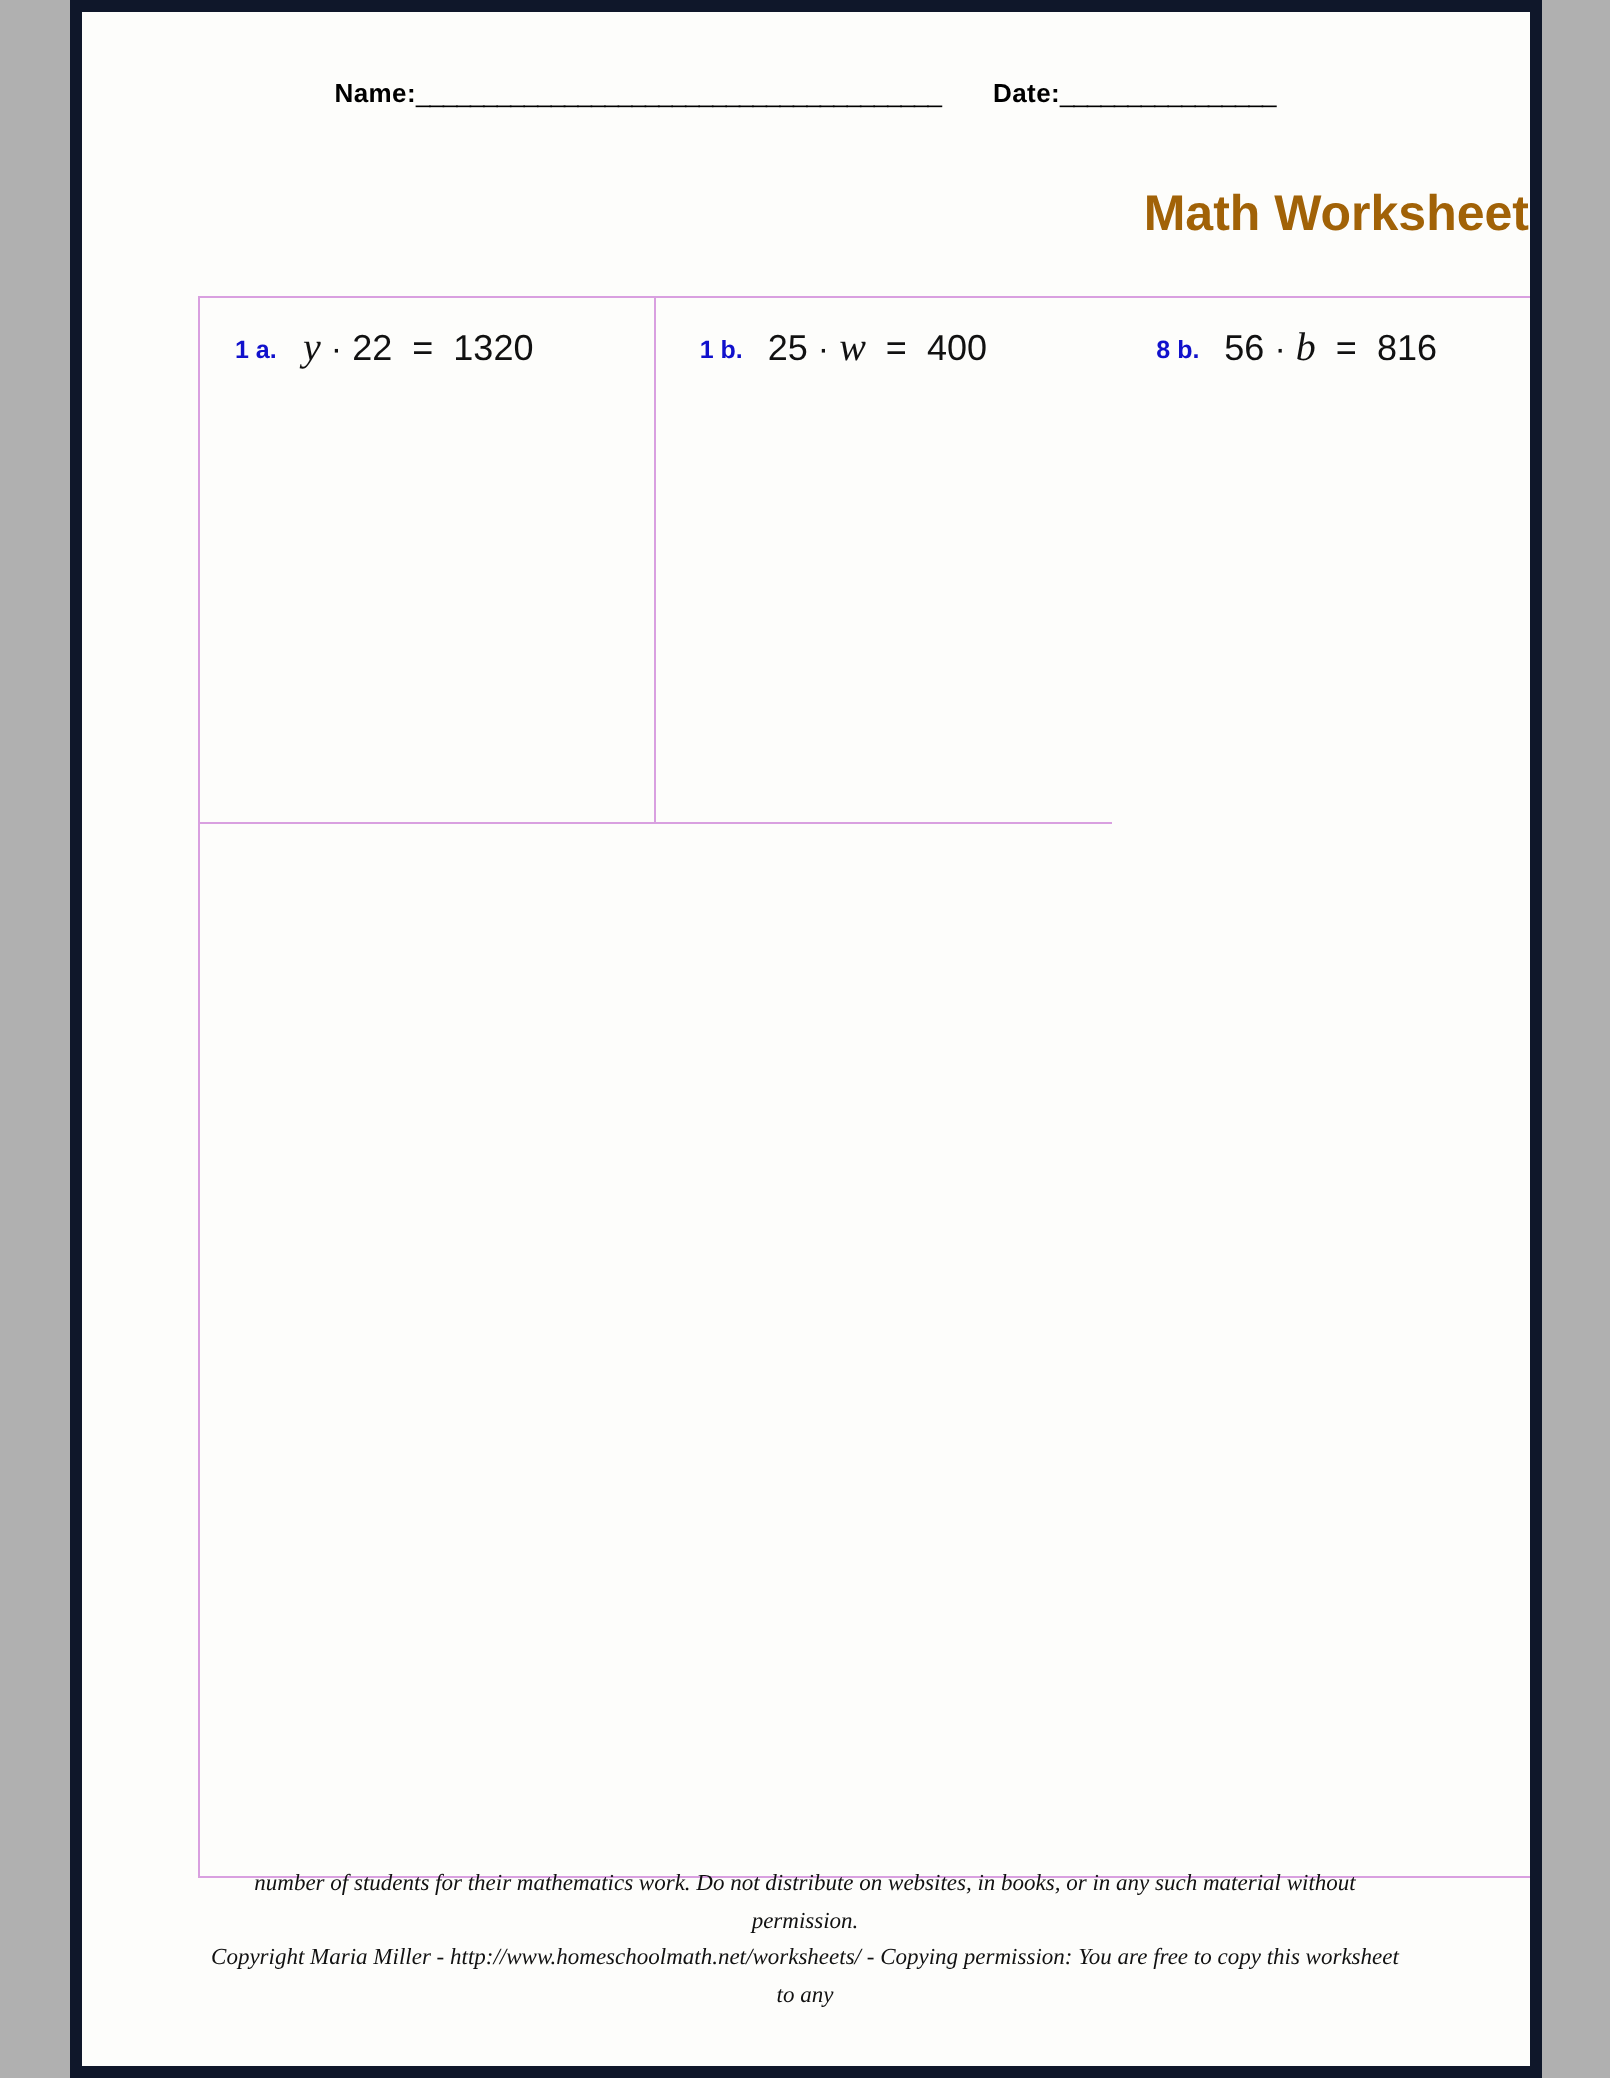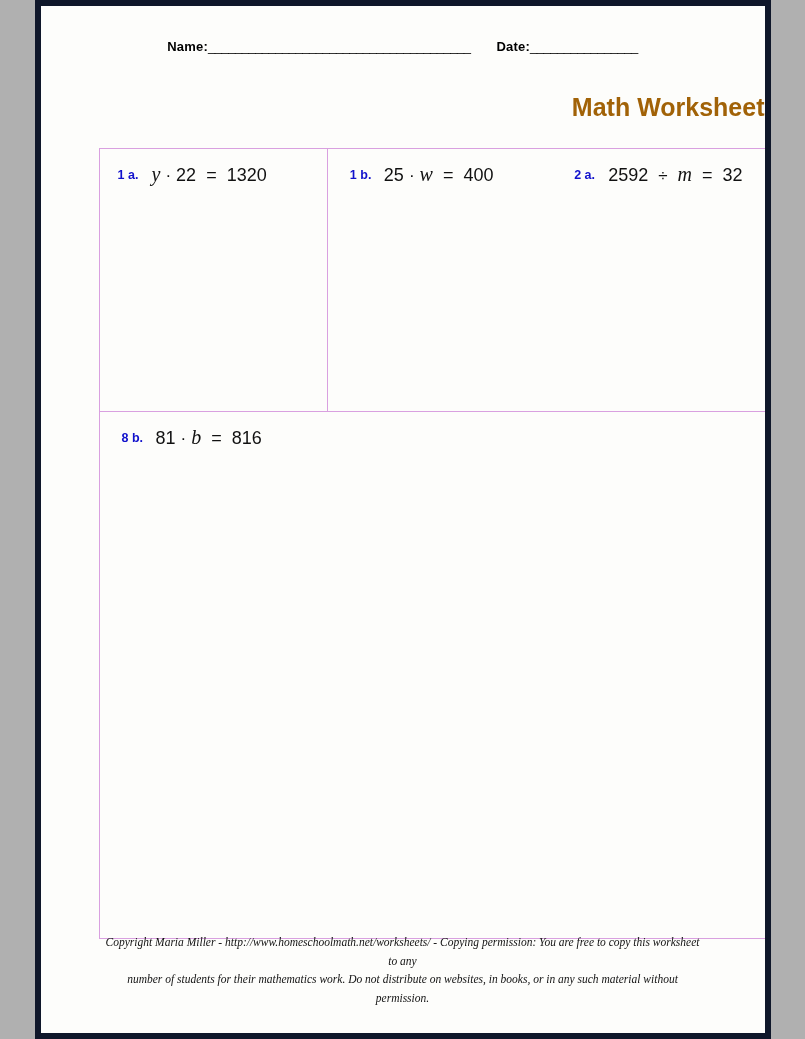--- a/index.html
+++ b/index.html
@@ -132,30 +132,27 @@
   <div class="grid">
 
     <div class="cell col1 row1">
       <span class="q-num">1 a.</span><span class="q-body"><span class="v">y</span> <span class="op">·</span> <span>22</span>  <span>=</span>  <span>1320</span></span>
     </div>
 
     <div class="cell col2 row1">
       <span class="q-num">1 b.</span><span class="q-body"><span>25</span> <span class="op">·</span> <span class="v">w</span>  <span>=</span>  <span>400</span></span>
     </div>
 
-    <div class="cell col1 row2">
-      <span class="q-num">2 a.</span><span class="q-body"><span>2592</span>  <span class="op">÷</span>  <span class="v">m</span>  <span>=</span>  <span>32</span></span>
-    </div>
 
 
 
     <div class="cell col2 row3">
-      <span class="q-num">8 b.</span><span class="q-body"><span>81</span> <span class="op">·</span> <span class="v">b</span>  <span>=</span>  <span>816</span></span>
+      <span class="q-num">8 b.</span><span class="q-body"><span>56</span> <span class="op">·</span> <span class="v">b</span>  <span>=</span>  <span>816</span></span>
     </div>
 
   </div>
 
   <div class="footer">
+    <div>number of students for their mathematics work. Do not distribute on websites, in books, or in any such material without permission.</div>
     <div>Copyright Maria Miller - http://www.homeschoolmath.net/worksheets/ - Copying permission: You are free to copy this worksheet to any</div>
-    <div>number of students for their mathematics work. Do not distribute on websites, in books, or in any such material without permission.</div>
   </div>
 
 </div>
 
 </body></html>

